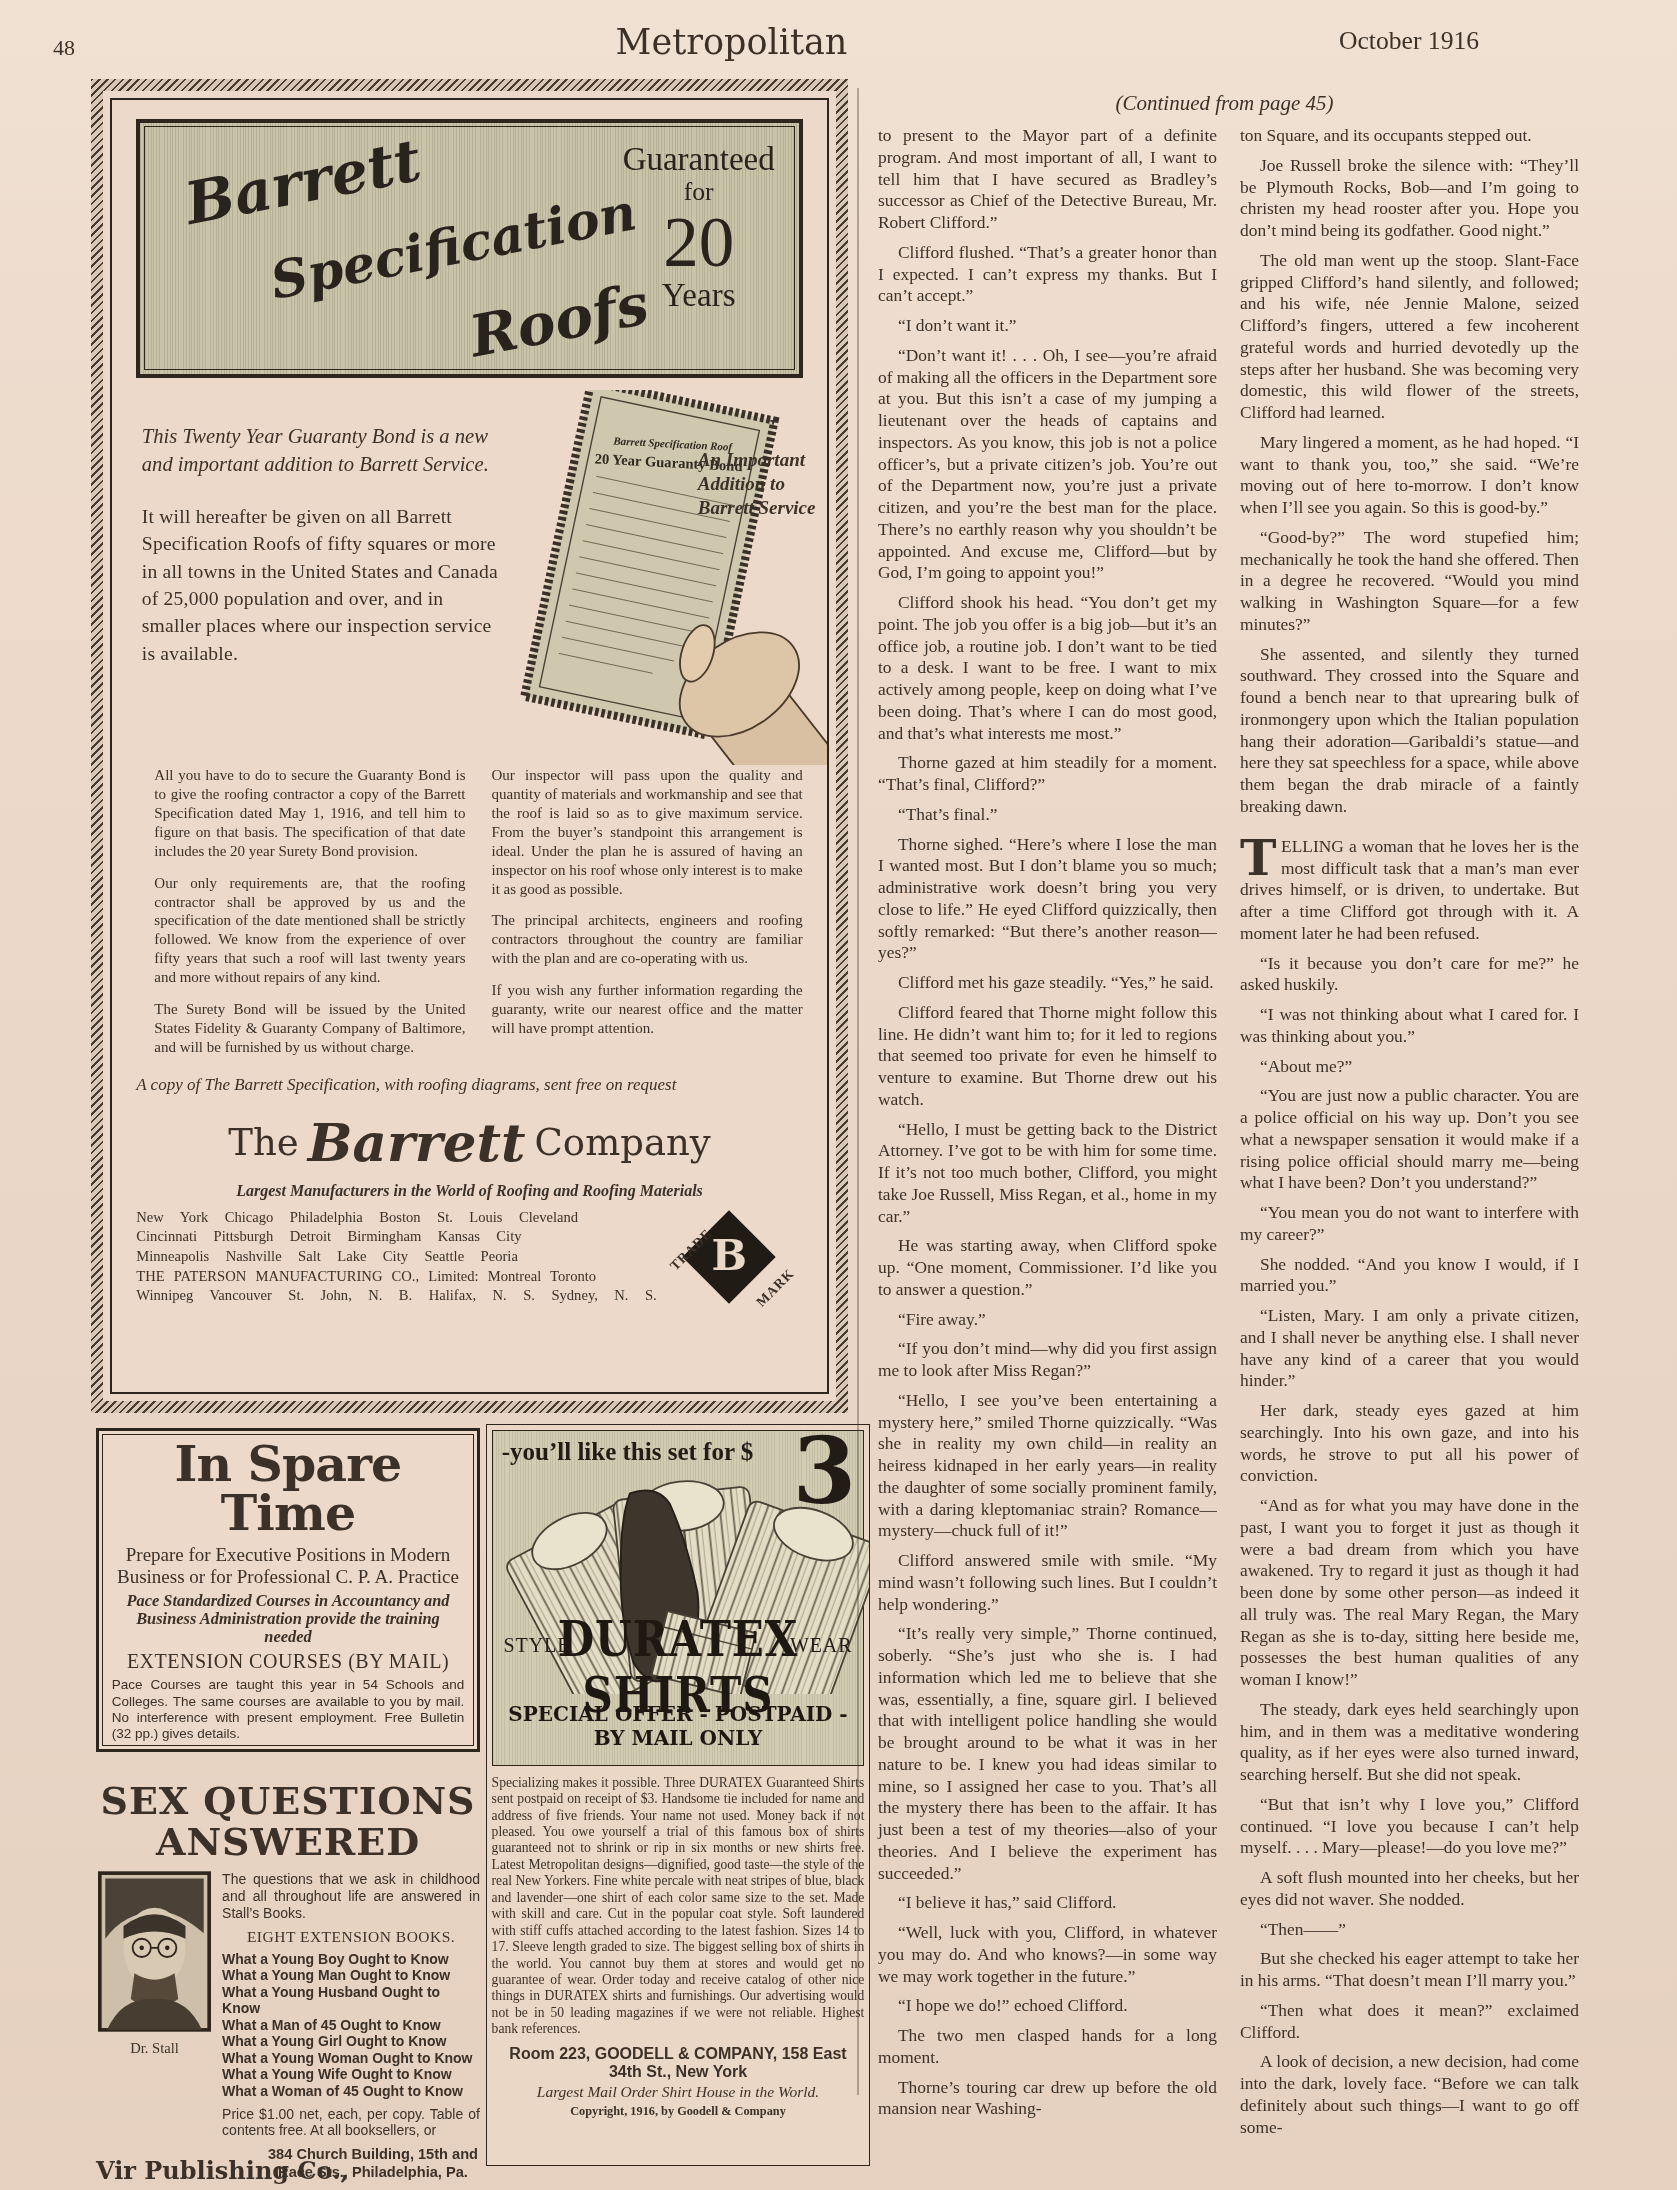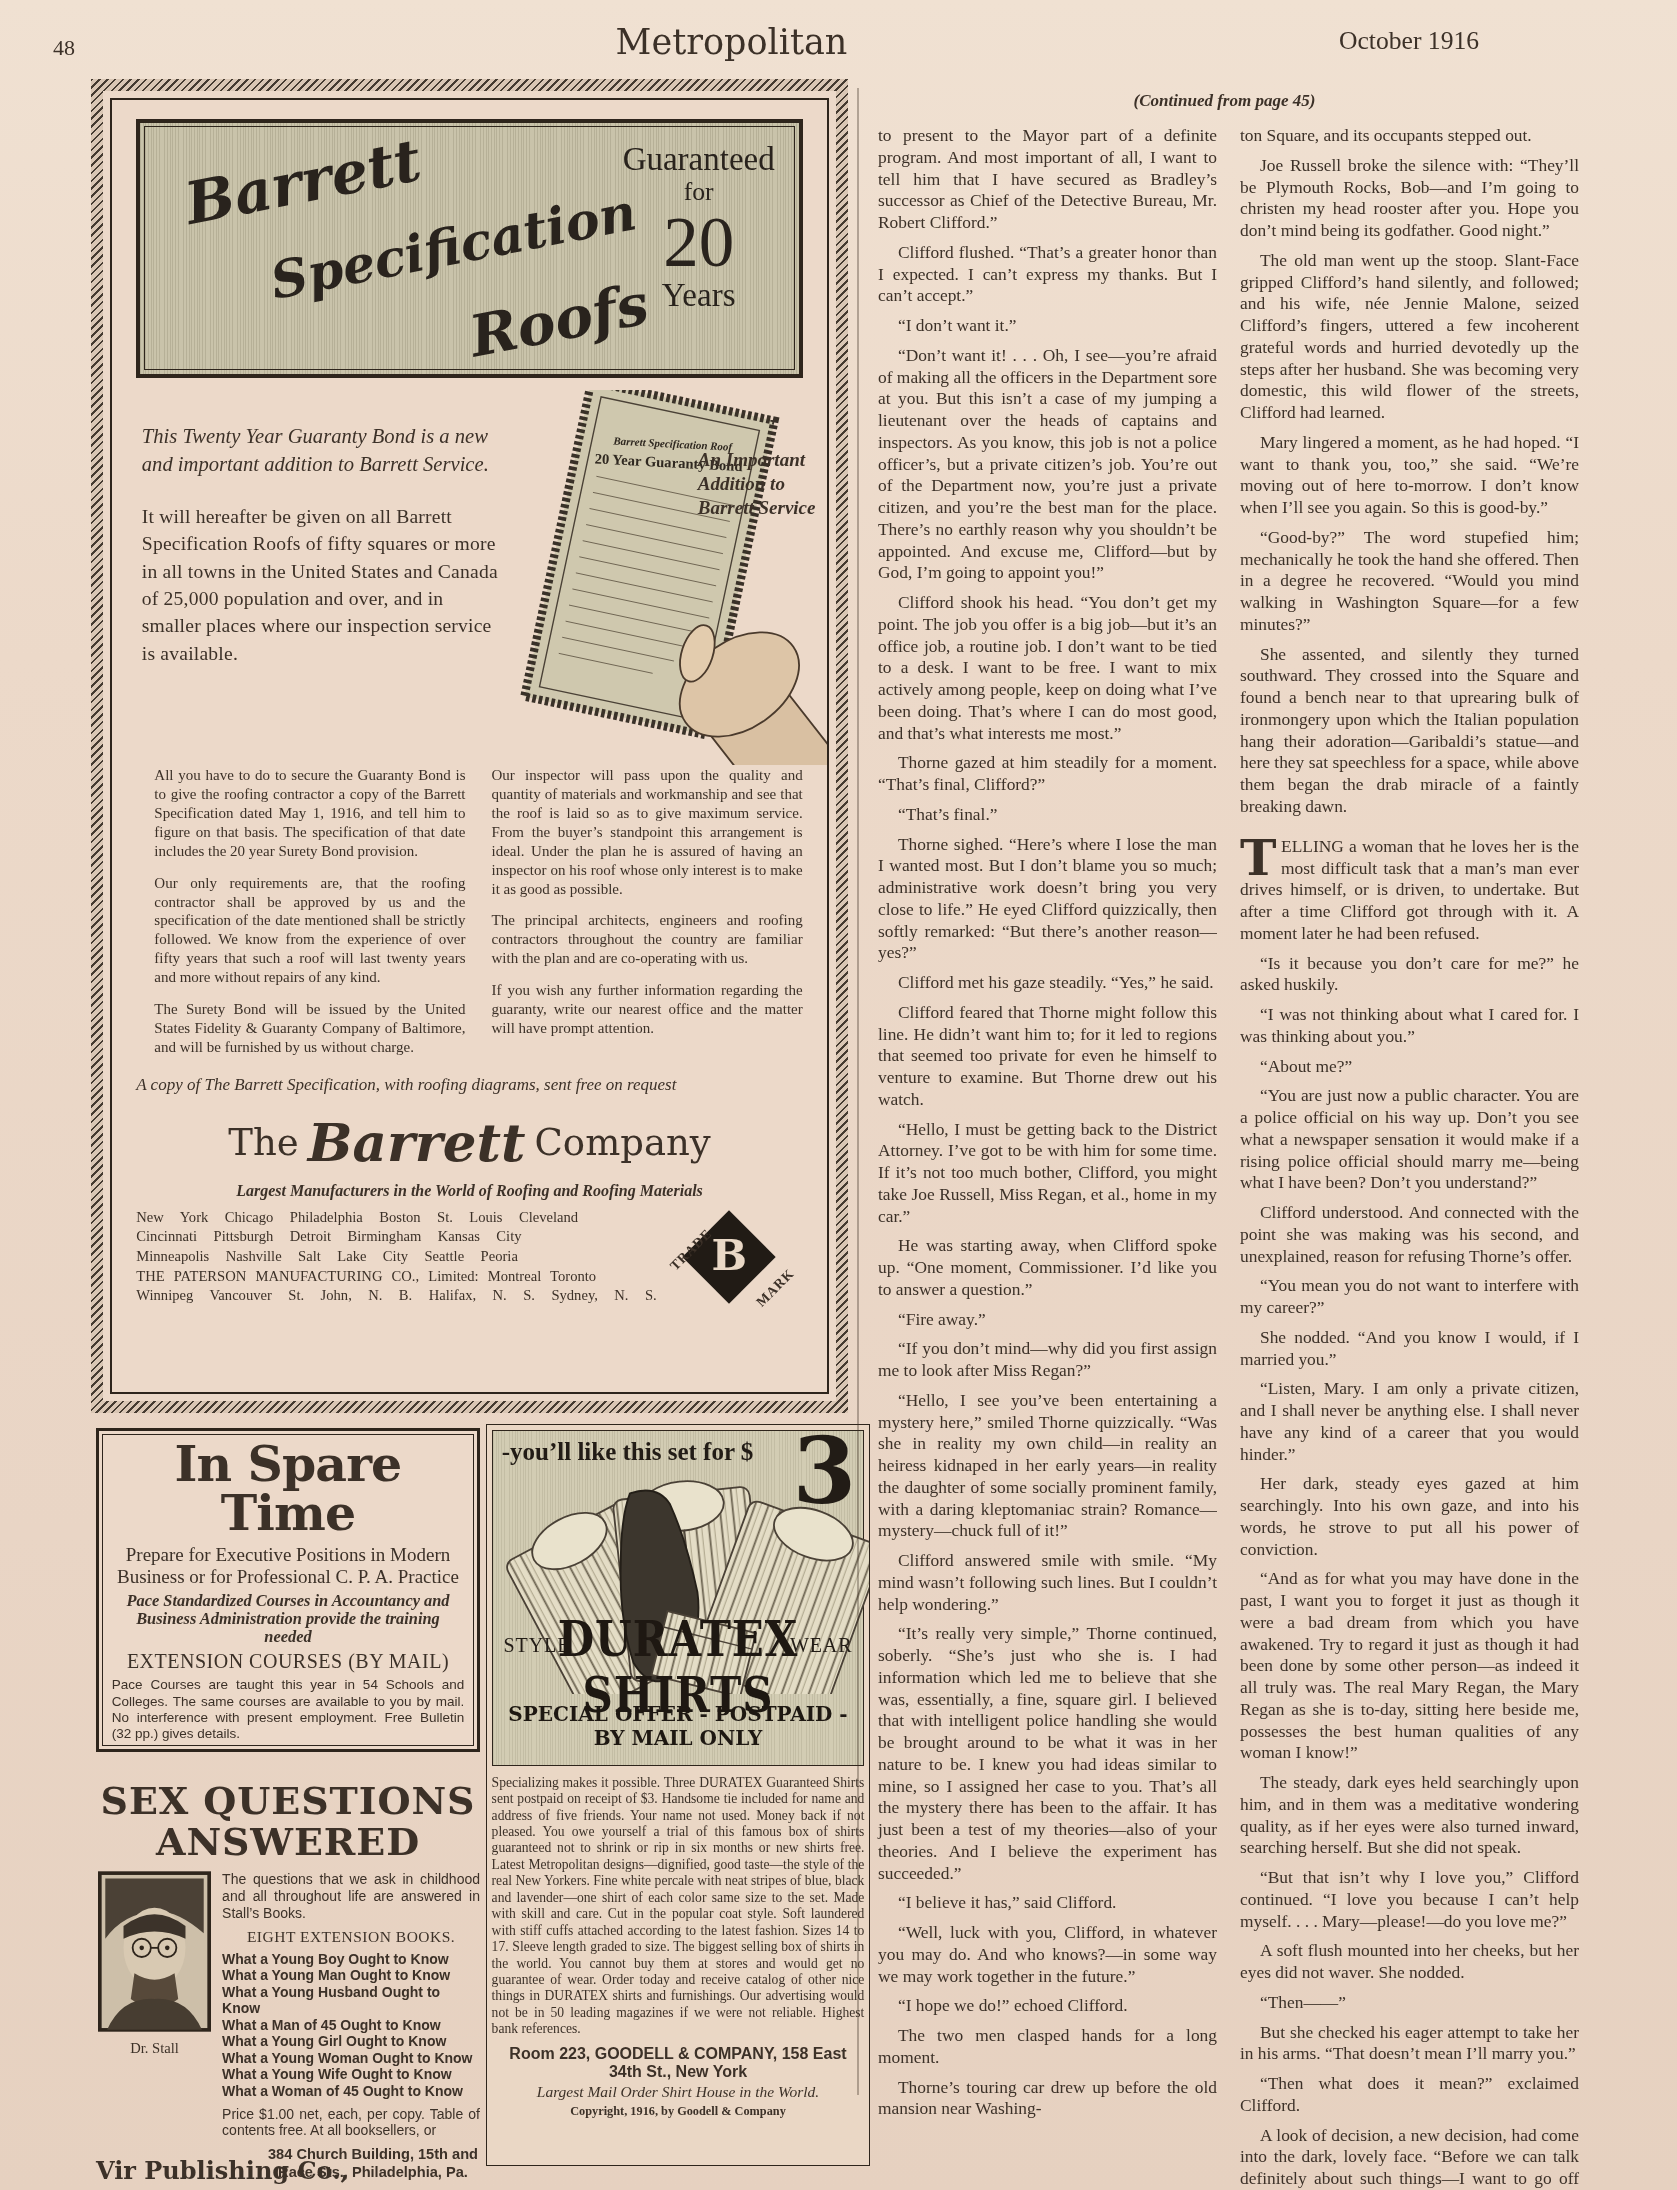--- a/index.html
+++ b/index.html
@@ -79,21 +79,21 @@
   .dura-style{position:absolute;left:11px;bottom:108px;font-size:20px;letter-spacing:0.9px;color:#221c16;}
   .dura-wear{position:absolute;right:11px;bottom:108px;font-size:20px;letter-spacing:0.9px;color:#221c16;}
   .dura-title{position:absolute;left:0;bottom:49px;width:100%;text-align:center;font-size:42px;font-weight:bold;font-family:"DejaVu Serif",serif;letter-spacing:0.9px;transform:scaleY(1.15);color:#1e1812;}
   .dura-sub{position:absolute;left:0;bottom:14.6px;width:100%;text-align:center;font-size:20px;font-weight:bold;font-family:"DejaVu Serif",serif;color:#1e1812;}
   .dura-body{font-size:13.6px;line-height:1.21;text-align:justify;margin-top:9.1px;}
   .dura-addr{font-size:16px;font-weight:bold;text-align:center;margin-top:7.3px;font-family:"Liberation Sans",sans-serif;}
   .dura-tag{font-size:15.5px;font-style:italic;text-align:center;margin-top:1.8px;}
   .dura-copy{font-size:12.3px;font-weight:bold;text-align:center;margin-top:3.7px;}
   
   .col-rule{position:absolute;left:857px;top:88px;width:1.8px;height:2007px;background:rgba(62,48,36,.35);}
-  .cont-line{position:absolute;left:914px;top:91px;width:621px;text-align:center;font-style:italic;font-size:17px;font-weight:bold;}
+  .cont-line{position:absolute;left:914px;top:91px;width:621px;text-align:center;font-style:italic;font-size:21px;}
   .acol{position:absolute;top:117px;width:355px;}
   .acol1{left:870px;}
   .acol2{left:1232px;}
   .acol p{margin:8px;text-indent:1.15em;text-align:justify;font-size:17.4px;line-height:1.25;}
   .acol p.first{text-indent:0;}
   .acol p.sect{margin-top:18.3px;text-indent:0;}
   .dropcap{float:left;font-size:49px;line-height:.82;padding:1.8px 4.6px 0 0;font-weight:bold;font-family:"DejaVu Serif",serif;}
 </style>
 </head>
 <body>
@@ -327,21 +327,20 @@
     <p>Mary lingered a moment, as he had hoped. “I want to thank you, too,” she said. “We’re moving out of here to-morrow. I don’t know when I’ll see you again. So this is good-by.”</p>
     <p>“Good-by?” The word stupefied him; mechanically he took the hand she offered. Then in a degree he recovered. “Would you mind walking in Washington Square—for a few minutes?”</p>
     <p>She assented, and silently they turned southward. They crossed into the Square and found a bench near to that uprearing bulk of ironmongery upon which the Italian population hang their adoration—Garibaldi’s statue—and here they sat speechless for a space, while above them began the drab miracle of a faintly breaking dawn.</p>
     <p class="sect">
       <span class="dropcap">T</span><span>ELLING a woman that he loves her is the most difficult task that a man’s man ever drives himself, or is driven, to undertake. But after a time Clifford got through with it. A moment later he had been refused.</span>
     </p>
     <p>“Is it because you don’t care for me?” he asked huskily.</p>
     <p>“I was not thinking about what I cared for. I was thinking about you.”</p>
     <p>“About me?”</p>
     <p>“You are just now a public character. You are a police official on his way up. Don’t you see what a newspaper sensation it would make if a rising police official should marry me—being what I have been? Don’t you understand?”</p>
-    <p>Clifford understood. And connected with the point she was making was his second, and unexplained, reason for refusing Thorne’s offer.</p>
     <p>“You mean you do not want to interfere with my career?”</p>
     <p>She nodded. “And you know I would, if I married you.”</p>
     <p>“Listen, Mary. I am only a private citizen, and I shall never be anything else. I shall never have any kind of a career that you would hinder.”</p>
     <p>Her dark, steady eyes gazed at him searchingly. Into his own gaze, and into his words, he strove to put all his power of conviction.</p>
     <p>“And as for what you may have done in the past, I want you to forget it just as though it were a bad dream from which you have awakened. Try to regard it just as though it had been done by some other person—as indeed it all truly was. The real Mary Regan, the Mary Regan as she is to-day, sitting here beside me, possesses the best human qualities of any woman I know!”</p>
     <p>The steady, dark eyes held searchingly upon him, and in them was a meditative wondering quality, as if her eyes were also turned inward, searching herself. But she did not speak.</p>
     <p>“But that isn’t why I love you,” Clifford continued. “I love you because I can’t help myself. . . . Mary—please!—do you love me?”</p>
     <p>A soft flush mounted into her cheeks, but her eyes did not waver. She nodded.</p>
     <p>“Then——”</p>
     <p>But she checked his eager attempt to take her in his arms. “That doesn’t mean I’ll marry you.”</p>

